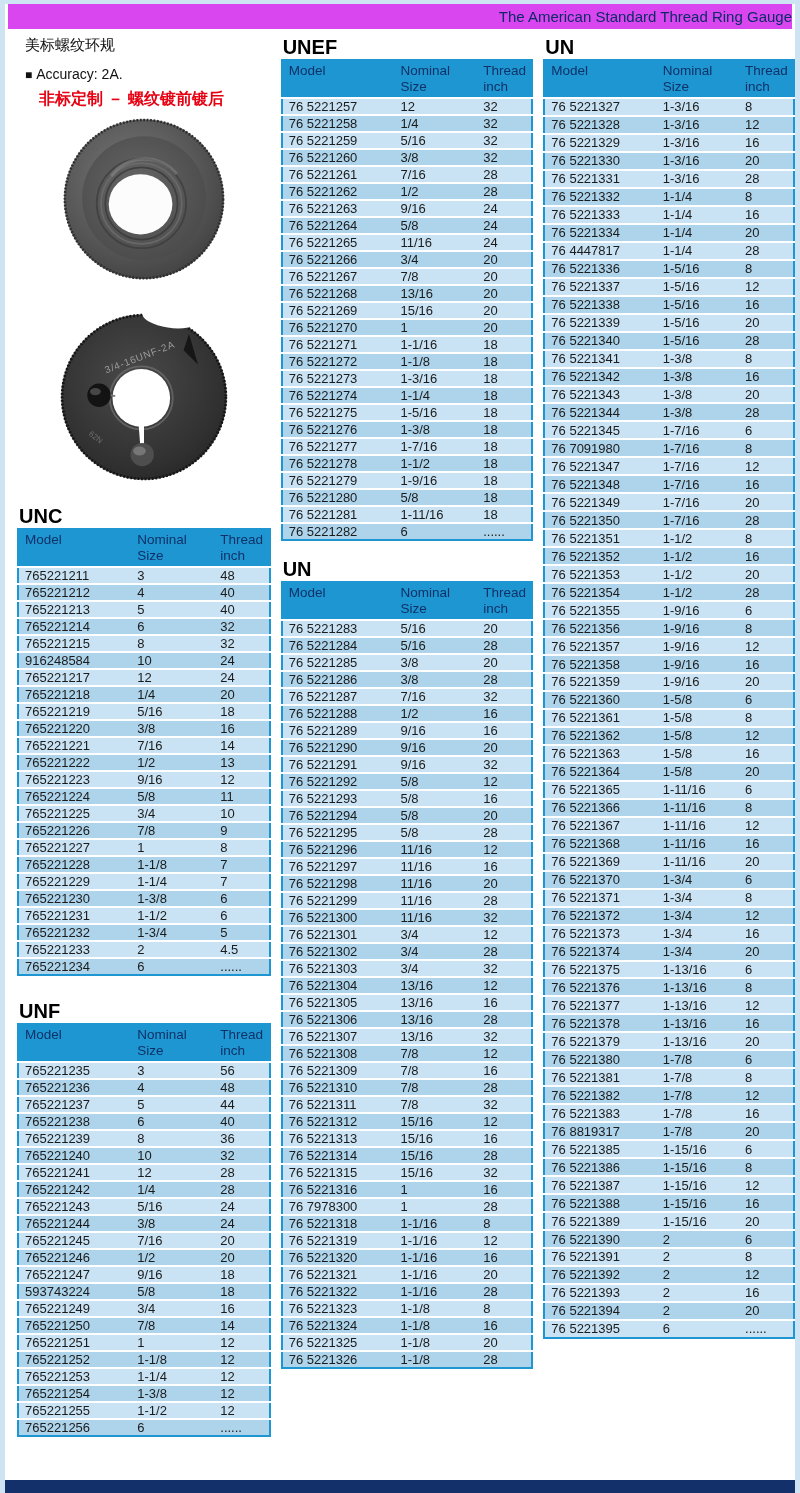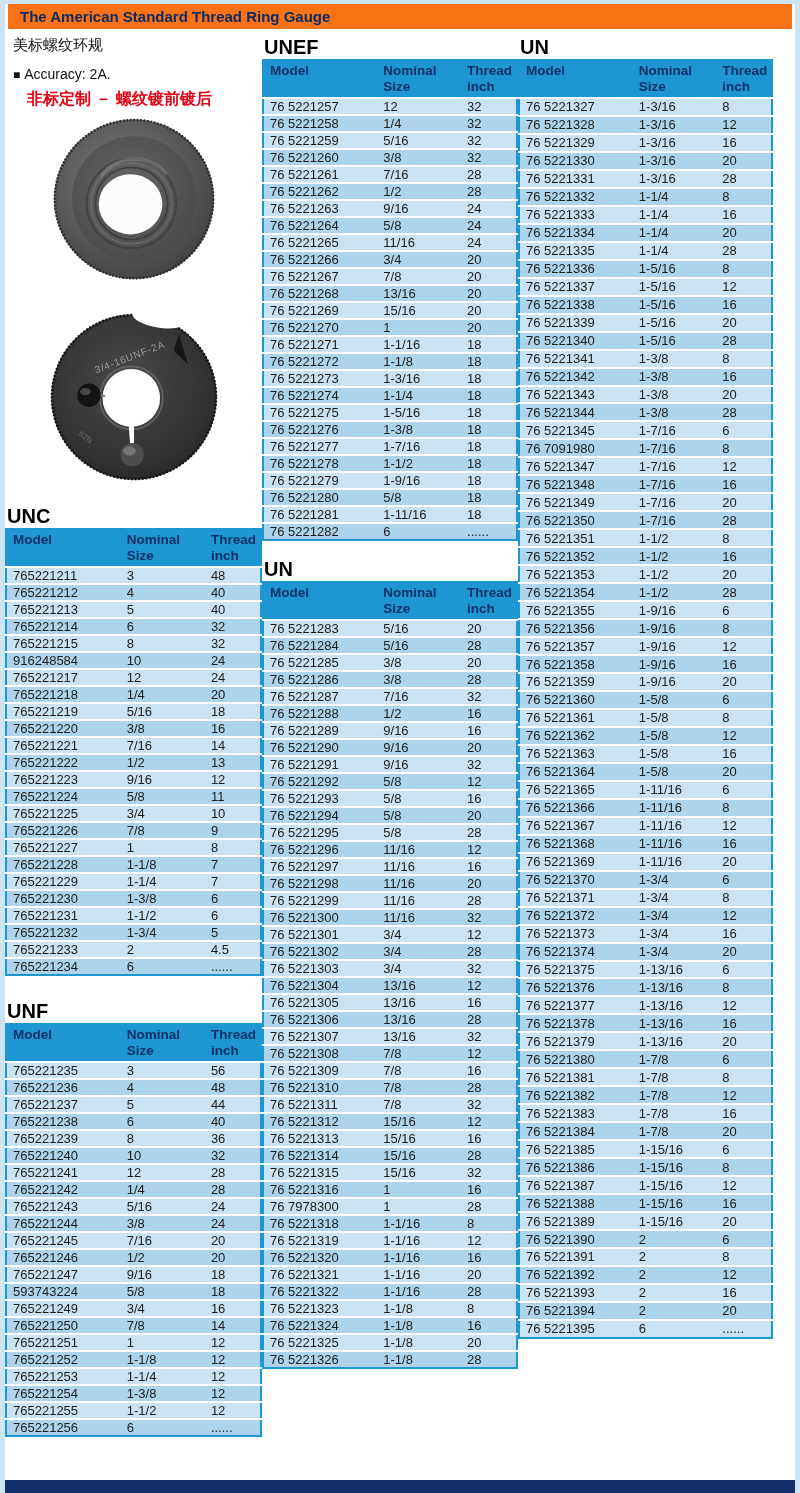--- a/index.html
+++ b/index.html
@@ -1,39 +1,39 @@
 <!DOCTYPE html>
 <html><head>
 <meta charset="utf-8">
 <style>
   * { box-sizing: border-box; }
   html,body { margin:0; padding:0; background:#ffffff; }
   body { font-family:"Liberation Sans", sans-serif; }
   .page { position:relative; width:800px; height:1493px; background:#fff;
           border-left:5px solid #cfe4f3; border-right:5px solid #cfe4f3; border-top:4px solid #cfe4f3;
           overflow:hidden; }
-  .titlebar { height:25px; margin:0 3px; background:#f97316; color:#0b2b66;
-              font-weight:bold; font-size:15px; line-height:25px; padding-left:12px; }
-  .content { display:flex; gap:0; padding-left:0; }
+  .titlebar { height:25px; margin:0 3px; background:#d946ef; color:#0b2b66;
+              font-weight:normal; font-size:15px; line-height:25px; padding-left:12px;text-align:right; }
+  .content { display:flex; gap:10px; padding-left:12px; }
   .col { width:257px; }
   .col-mid { width:256px; }
   .col-right { width:255px; }
   .zh-sub { font-size:15px; color:#111; margin:6px 0 0 8px; line-height:20px; }
   .accuracy { font-size:14px; color:#111; margin:10px 0 0 8px; line-height:18px; }
   .sq { font-size:12px; margin-right:4px; }
   .rednote { color:#e60012; font-weight:bold; font-size:16px; margin:4px 0 0 22px; line-height:22px; }
   .photos { height:394px; display:flex; flex-direction:column; align-items:center; justify-content:flex-start; padding-top:4px; }
   .photos svg { display:block; }
   .sec-label { font-weight:bold; font-size:20px; color:#000; margin:2px 0 2px 2px; line-height:20px; }
   .sec-label.mt { margin-top:25px; }
   .top-label { margin-top:8px; }
   .spacer16 { height:16px; }
   table.gtable { width:100%; border-collapse:collapse; table-layout:fixed;
                  border:2px solid #1e96d2; font-size:13px; color:#1b1b1b; }
-  table.gtable th { background:#1e96d2; color:#0e3268; font-weight:bold; text-align:left;
+  table.gtable th { background:#1e96d2; color:#0e3268; font-weight:normal; text-align:left;
                     padding:2px 0 2px 6px; font-size:13.5px; line-height:16px; border-bottom:2px solid #ffffff;margin-left:19px; }
   table.gtable th div { min-height:16px; }
   table.gtable td { padding:0 0 0 6px; border-bottom:2px solid #ffffff; overflow:hidden; white-space:nowrap; }
   table.gtable tr > *:nth-child(1) { width:45%; }
   table.gtable tr > *:nth-child(2) { width:33%; }
   table.gtable tr > *:nth-child(3) { width:22%; }
   table.gtable tbody tr:nth-child(odd)  td { background:#c9e3f4; }
   table.gtable tbody tr:nth-child(even) td { background:#aed4eb; }
   table.gtable tbody tr:last-child td { border-bottom:none; }
   .t-unc  tbody td { height:17px; }
@@ -833,21 +833,21 @@
               <td>76 5221333</td>
               <td>1-1/4</td>
               <td>16</td>
             </tr>
             <tr>
               <td>76 5221334</td>
               <td>1-1/4</td>
               <td>20</td>
             </tr>
             <tr>
-              <td>76 5221335</td>
+              <td>76 4447817</td>
               <td>1-1/4</td>
               <td>28</td>
             </tr>
             <tr>
               <td>76 5221336</td>
               <td>1-5/16</td>
               <td>8</td>
             </tr>
             <tr>
               <td>76 5221337</td>
@@ -1078,21 +1078,21 @@
               <td>76 5221382</td>
               <td>1-7/8</td>
               <td>12</td>
             </tr>
             <tr>
               <td>76 5221383</td>
               <td>1-7/8</td>
               <td>16</td>
             </tr>
             <tr>
-              <td>76 5221384</td>
+              <td>76 8819317</td>
               <td>1-7/8</td>
               <td>20</td>
             </tr>
             <tr>
               <td>76 5221385</td>
               <td>1-15/16</td>
               <td>6</td>
             </tr>
             <tr>
               <td>76 5221386</td>

